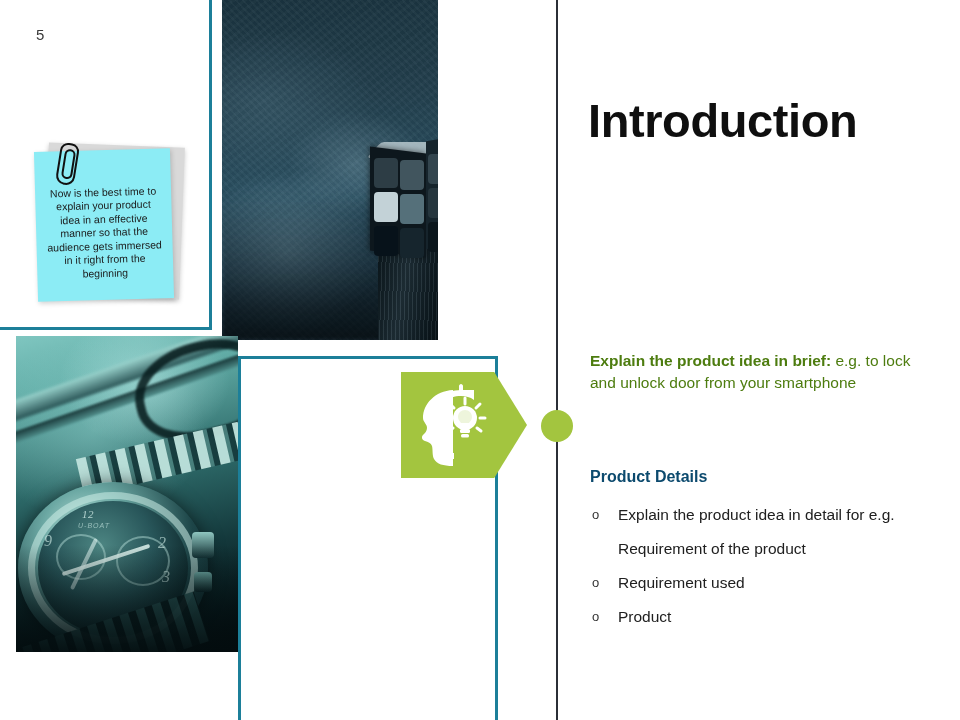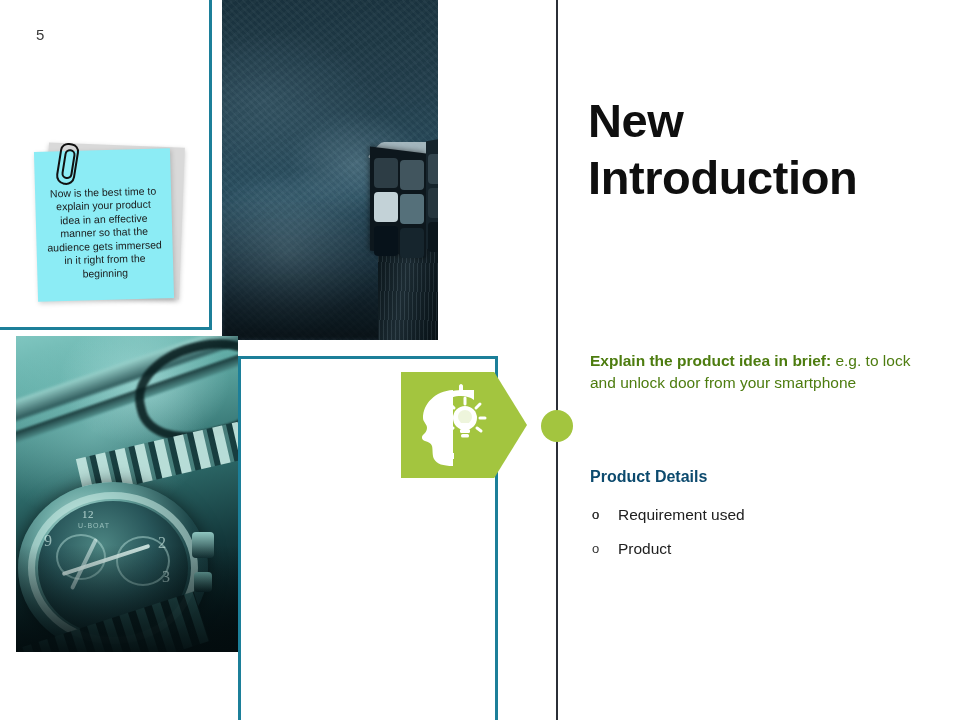--- a/index.html
+++ b/index.html
@@ -11,21 +11,21 @@
   .page-num{position:absolute;left:36px;top:27px;font-size:15px;color:#3a3a3a;line-height:1;}
 
   
   .frame{position:absolute;border:3px solid #1C7F99;box-sizing:border-box;background:transparent;}
   .frame-top{left:-10px;top:-10px;width:222px;height:340px;}
   .frame-bottom{left:238px;top:356px;width:260px;height:380px;}
 
   
   .photo{position:absolute;overflow:hidden;}
   .photo-cube{left:222px;top:0px;width:216px;height:340px;}
-  .photo-watch{left:16px;top:336px;width:222px;height:316px;}
+  .photo-watch{left:16px;top:336px;width:222px;height:316px;font-style:italic;}
 
   .cube-bg{position:absolute;inset:0;
     background:
       radial-gradient(ellipse 60% 35% at 30% 74%, rgba(150,190,205,.40), rgba(150,190,205,0) 70%),
       radial-gradient(ellipse 45% 22% at 62% 48%, rgba(160,195,210,.26), rgba(160,195,210,0) 70%),
       radial-gradient(ellipse 70% 30% at 20% 30%, rgba(110,150,170,.22), rgba(110,150,170,0) 72%),
       linear-gradient(176deg,#1b3440 0%,#23404e 30%,#2c5264 58%,#27485a 78%,#16262f 100%);
   }
   .cube-grain{position:absolute;inset:0;opacity:.5;
     background:
@@ -209,26 +209,25 @@
       <path fill="#A3C53F" d="M48 26c-4 0-7 3-7 7 0 3 2 4 3 6h8c1-2 3-3 3-6 0-4-3-7-7-7z" opacity="0.18"></path>
       <path fill="#ffffff" d="M6 34c0-14 12-27 30-28v76c-10 0-16-2-19-7-2-4-1-9-2-13-1-3-4-4-7-5-3-1-4-4-2-6 2-2 4-4 4-7 0-4-4-6-4-10z"></path>
       <path fill="#A3C53F" d="M18 52c3 1 5 2 6 5 1 4 0 8 1 11 1 2 3 3 6 3h5v-6h-5c-1 0-2 0-2-2v-8c0-3-2-5-5-6l-5-2z" opacity="0"></path>
     </svg>
   </div>
 
   <div class="divider"></div>
   <div class="green-dot"></div>
 
   <div class="title">
-    <div>New</div>
     <div>Introduction</div>
   </div>
 
   <div class="lead"><b>Explain the product idea in brief:</b><span> e.g. to lock and unlock door from your smartphone</span></div>
 
   <div class="sub-head">Product Details</div>
   <ul class="bullets">
-    <li><span class="mk">o</span></li>
+    <li><span class="mk">o</span><span>Explain the product idea in detail for e.g. Requirement of the product</span></li>
     <li><span class="mk">o</span><span>Requirement used</span></li>
     <li><span class="mk">o</span><span>Product</span></li>
   </ul>
 
 </div>
 
 </body></html>

